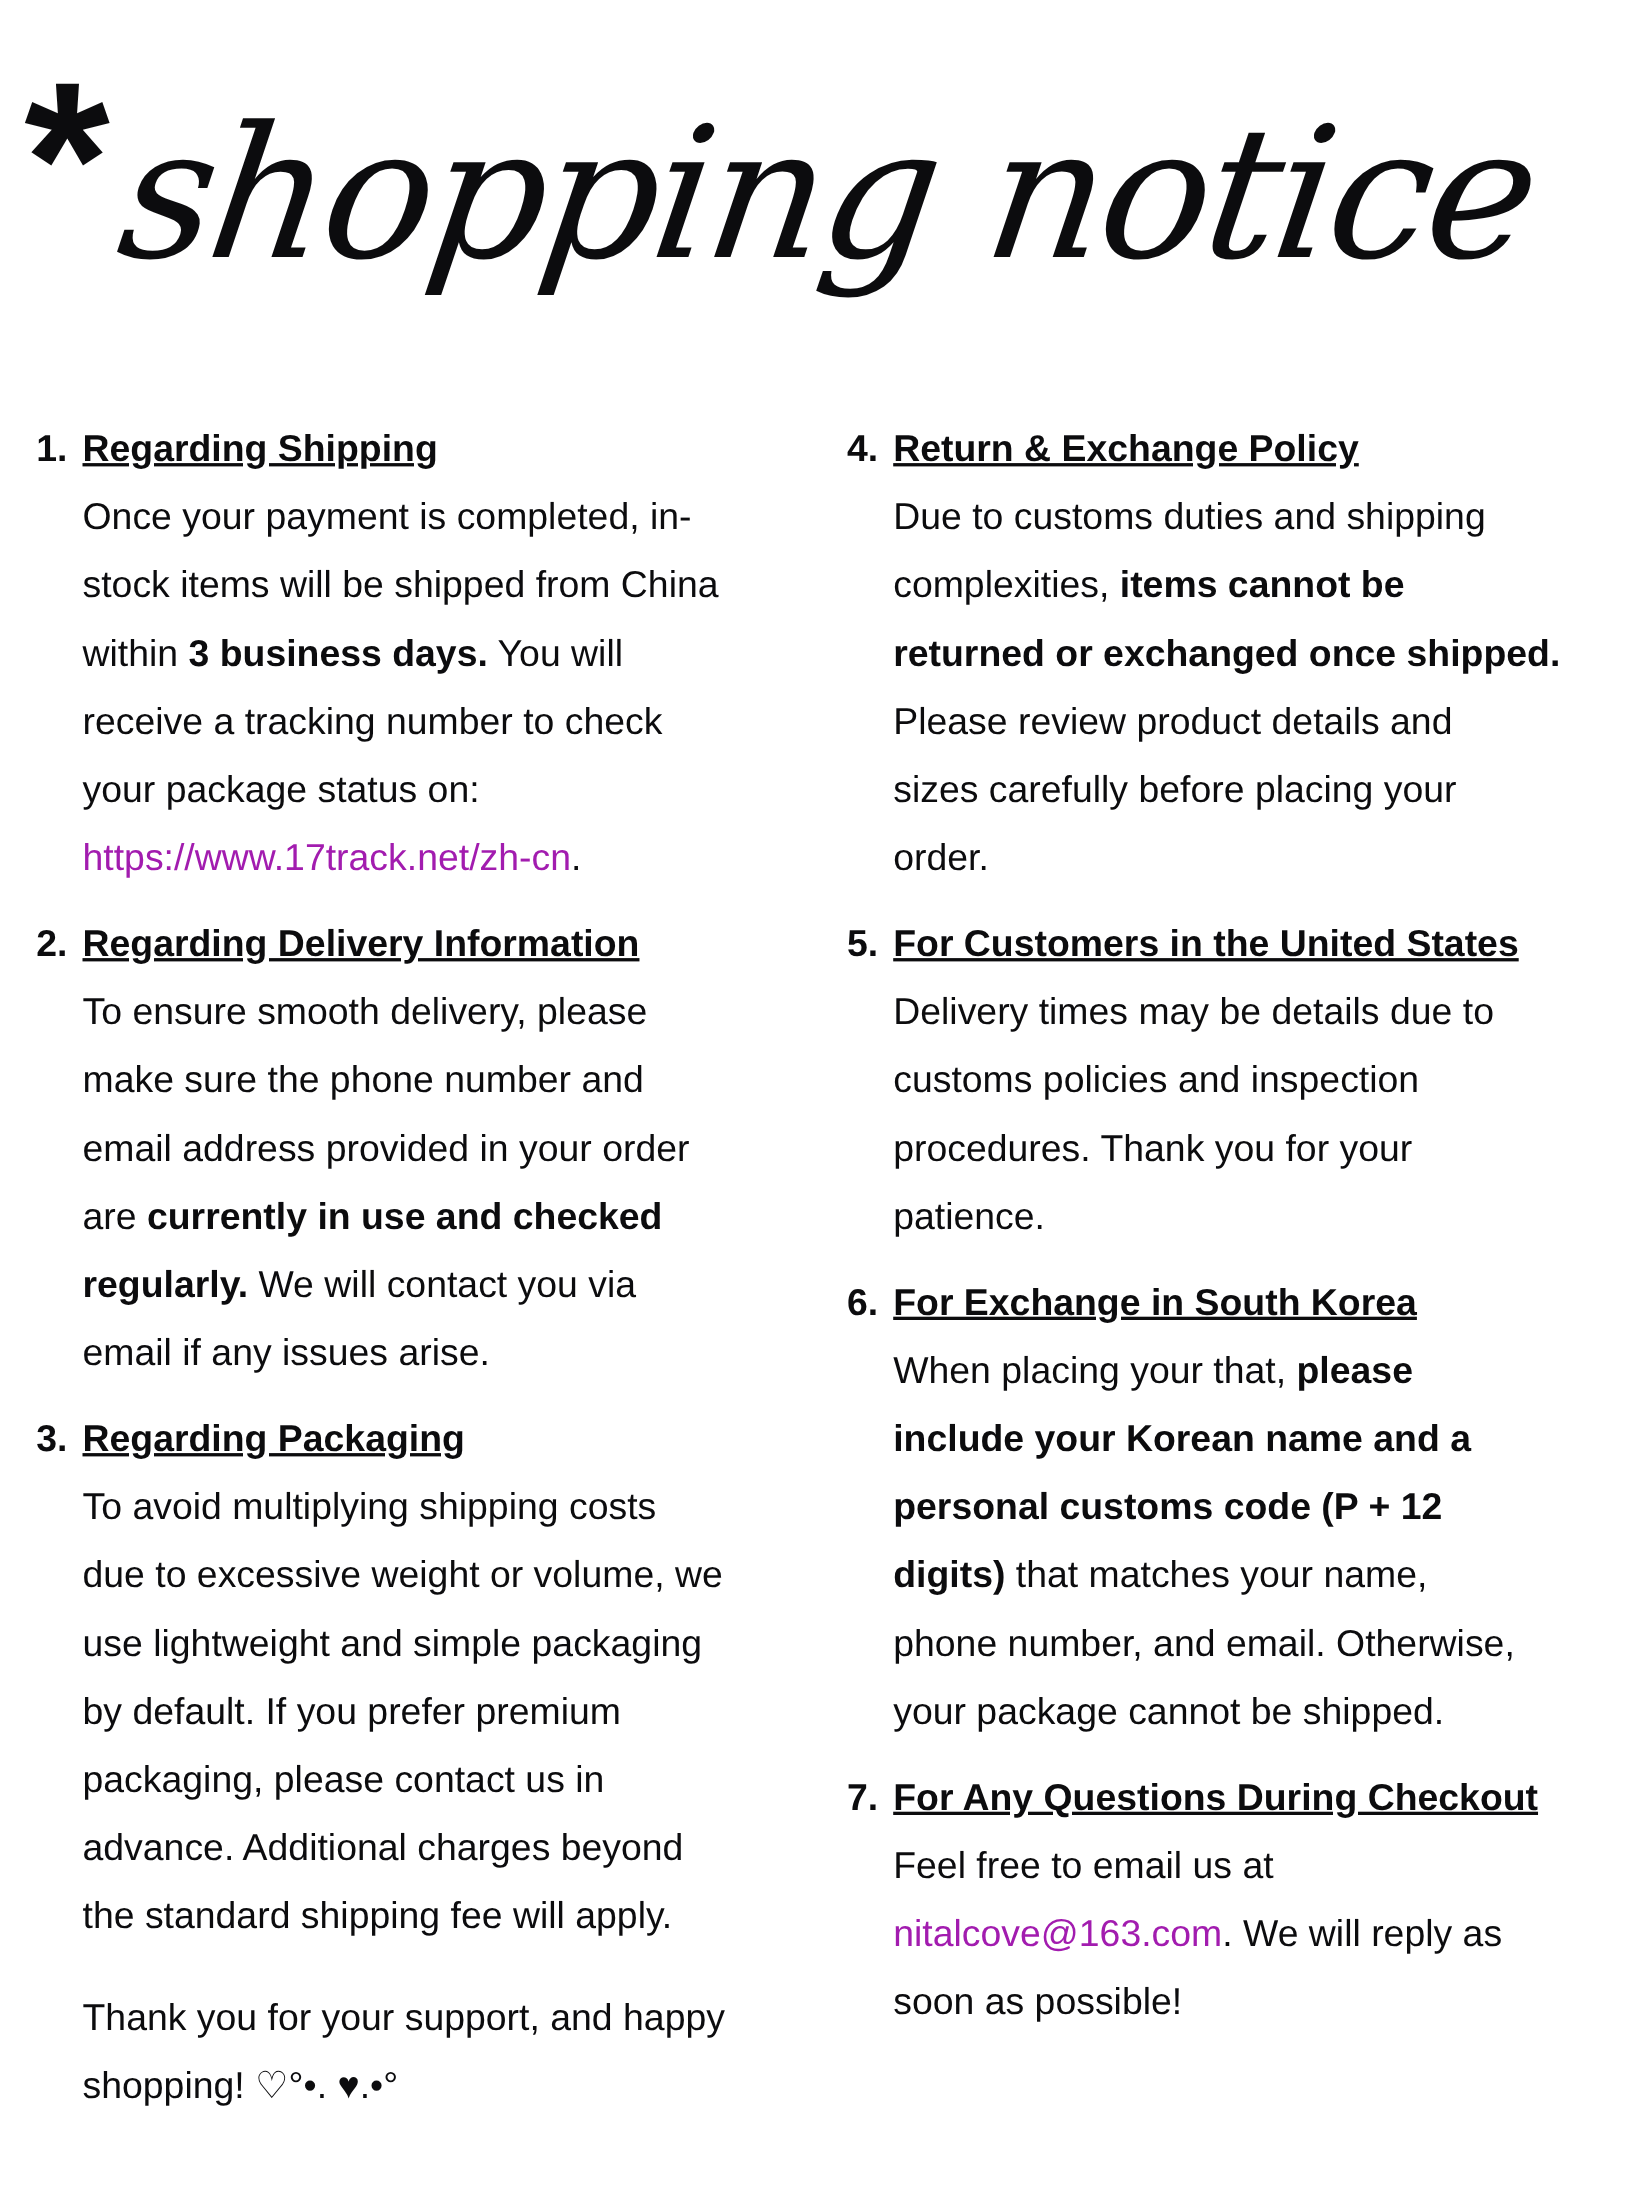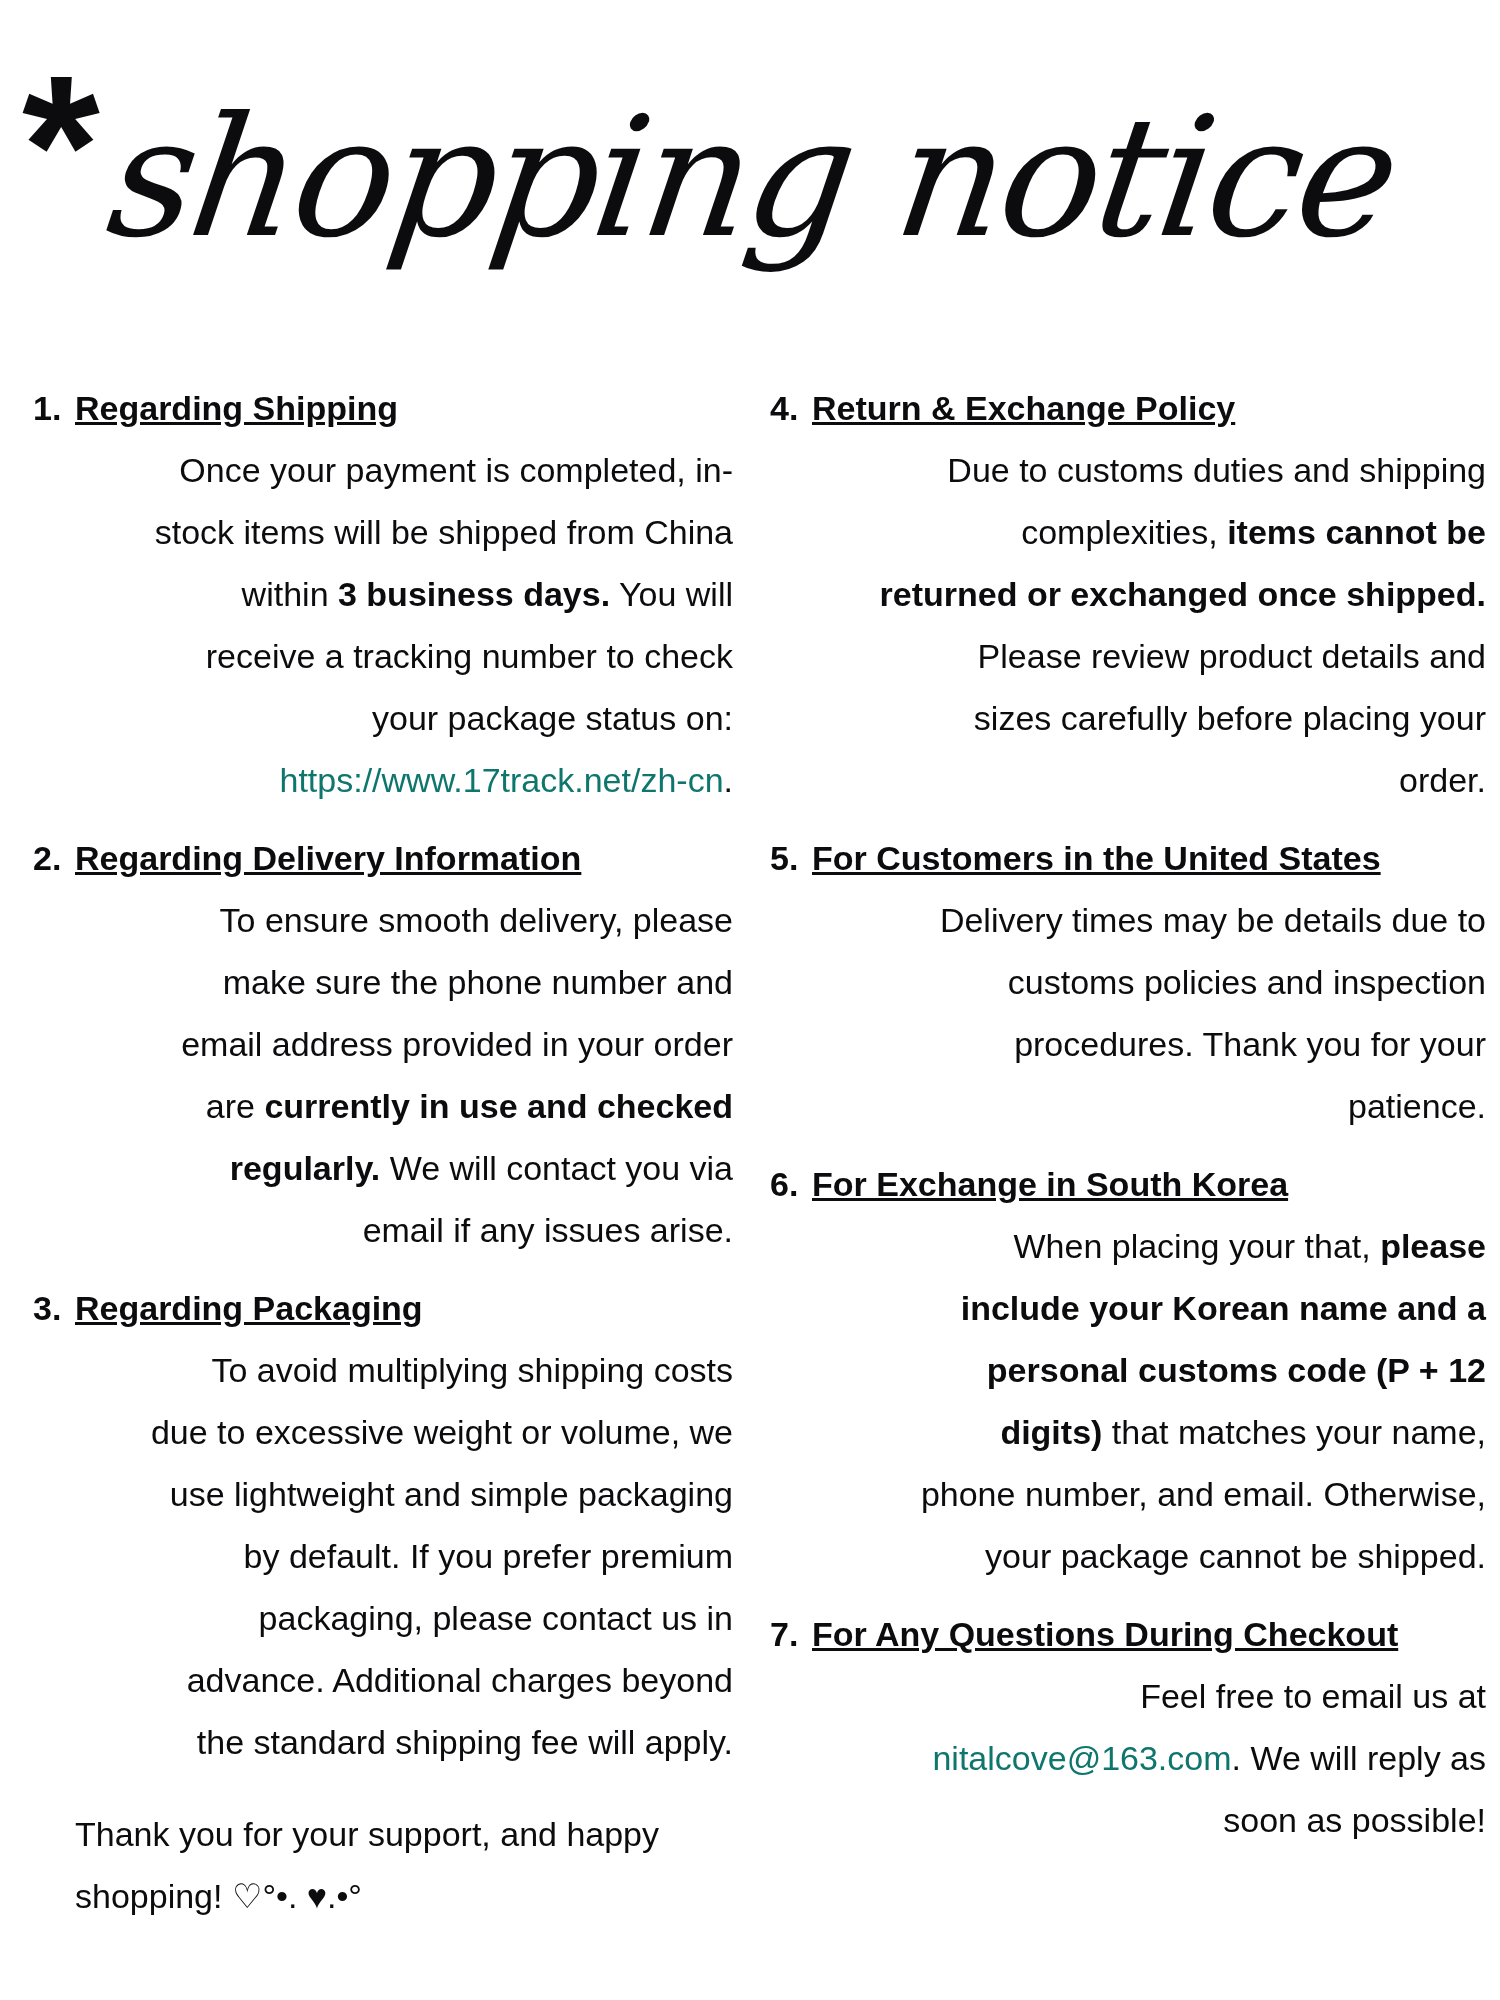--- a/index.html
+++ b/index.html
@@ -46,24 +46,23 @@
     font-weight:700;
   }
   .notice-item .heading{
     margin:0;font-size:inherit;line-height:inherit;
     font-weight:700;
     text-decoration:underline;
   }
   .notice-item .body{
     white-space:pre-wrap;
     font-weight:400;
-    text-align:right;
   }
   .b{font-weight:700;}
-  .lnk{color:#0f766e;text-decoration:none;cursor:pointer;}
+  .lnk{color:#a21caf;text-decoration:none;cursor:pointer;}
 
   .closing{
     margin-top:30px;
     padding-left:42px;
     white-space:pre-wrap;
   }
 </style>
 </head>
 <body>
 

